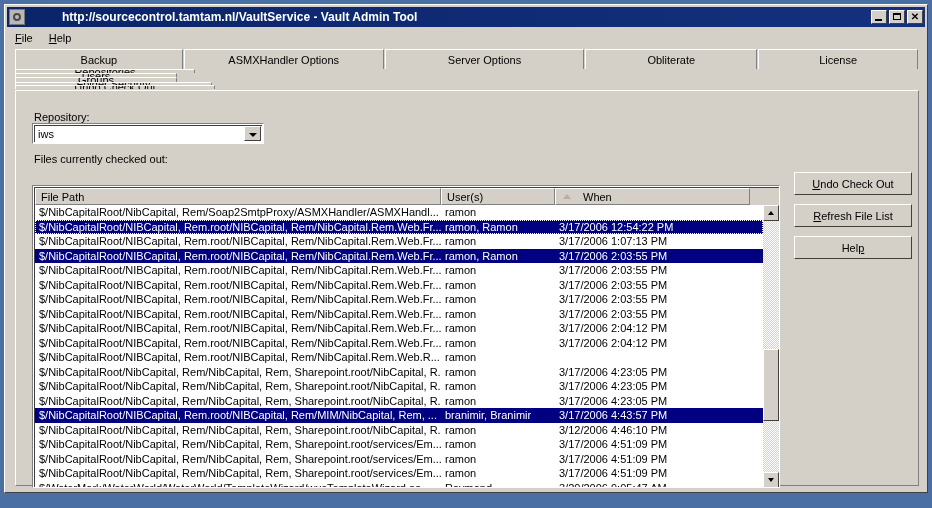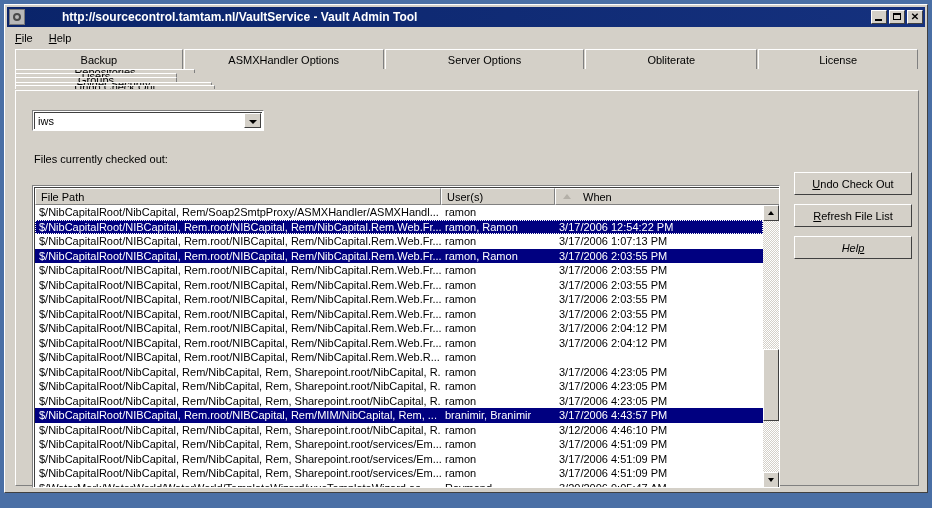--- a/index.html
+++ b/index.html
@@ -196,21 +196,21 @@
     font-size: 11px;
     color: #000;
     white-space: nowrap;
   }
   .repo-label { left: 18px; top: 20px; text-align: right; }
   .files-label { left: 18px; top: 62px; }
 
   
   .combo {
     position: absolute;
-    left: 16px; top: 19px;
+    left: 16px; top: 32px;
     width: 232px; height: 21px;
     background: #ffffff;
     border-top: 1px solid #808080;
     border-left: 1px solid #808080;
     border-right: 1px solid #ffffff;
     border-bottom: 1px solid #ffffff;
     box-sizing: border-box;
     display: flex;
     align-items: center;
   }
@@ -407,21 +407,21 @@
     color: #000;
     display: flex;
     align-items: center;
     justify-content: center;
     font-family: "Liberation Sans", sans-serif;
     white-space: nowrap;
   }
   .btn u { text-decoration: underline; }
   .btn-undo { top: 81px; }
   .btn-refresh { top: 113px; }
-  .btn-help { top: 145px; font-style: italic; }
+  .btn-help { top: 145px; }
 </style>
 </head>
 <body>
 
 <div class="window">
   <div class="window-inner">
 
     <div class="titlebar">
       <div class="title-icon"></div>
       <div class="title-text">http://sourcecontrol.tamtam.nl/VaultService - Vault Admin Tool</div>
@@ -491,21 +491,21 @@
       <div class="listview">
         <div class="listview-inner">
 
           <div class="lv-header">
             <div class="lv-th" style="width:406px">
               <span>File Path</span>
             </div>
             <div class="lv-th" style="width:114px">
               <span>User(s)</span>
             </div>
-            <div class="lv-th" style="width:225px">
+            <div class="lv-th" style="width:195px">
               <span class="sort-tri"></span>
               <span>When</span>
             </div>
           </div>
 
           <div class="lv-body" id="lv-body">
               <div class="lv-row">
                 <div class="c-path">$/NibCapitalRoot/NibCapital, Rem/Soap2SmtpProxy/ASMXHandler/ASMXHandl...</div>
                 <div class="c-user">ramon</div>
               </div>

